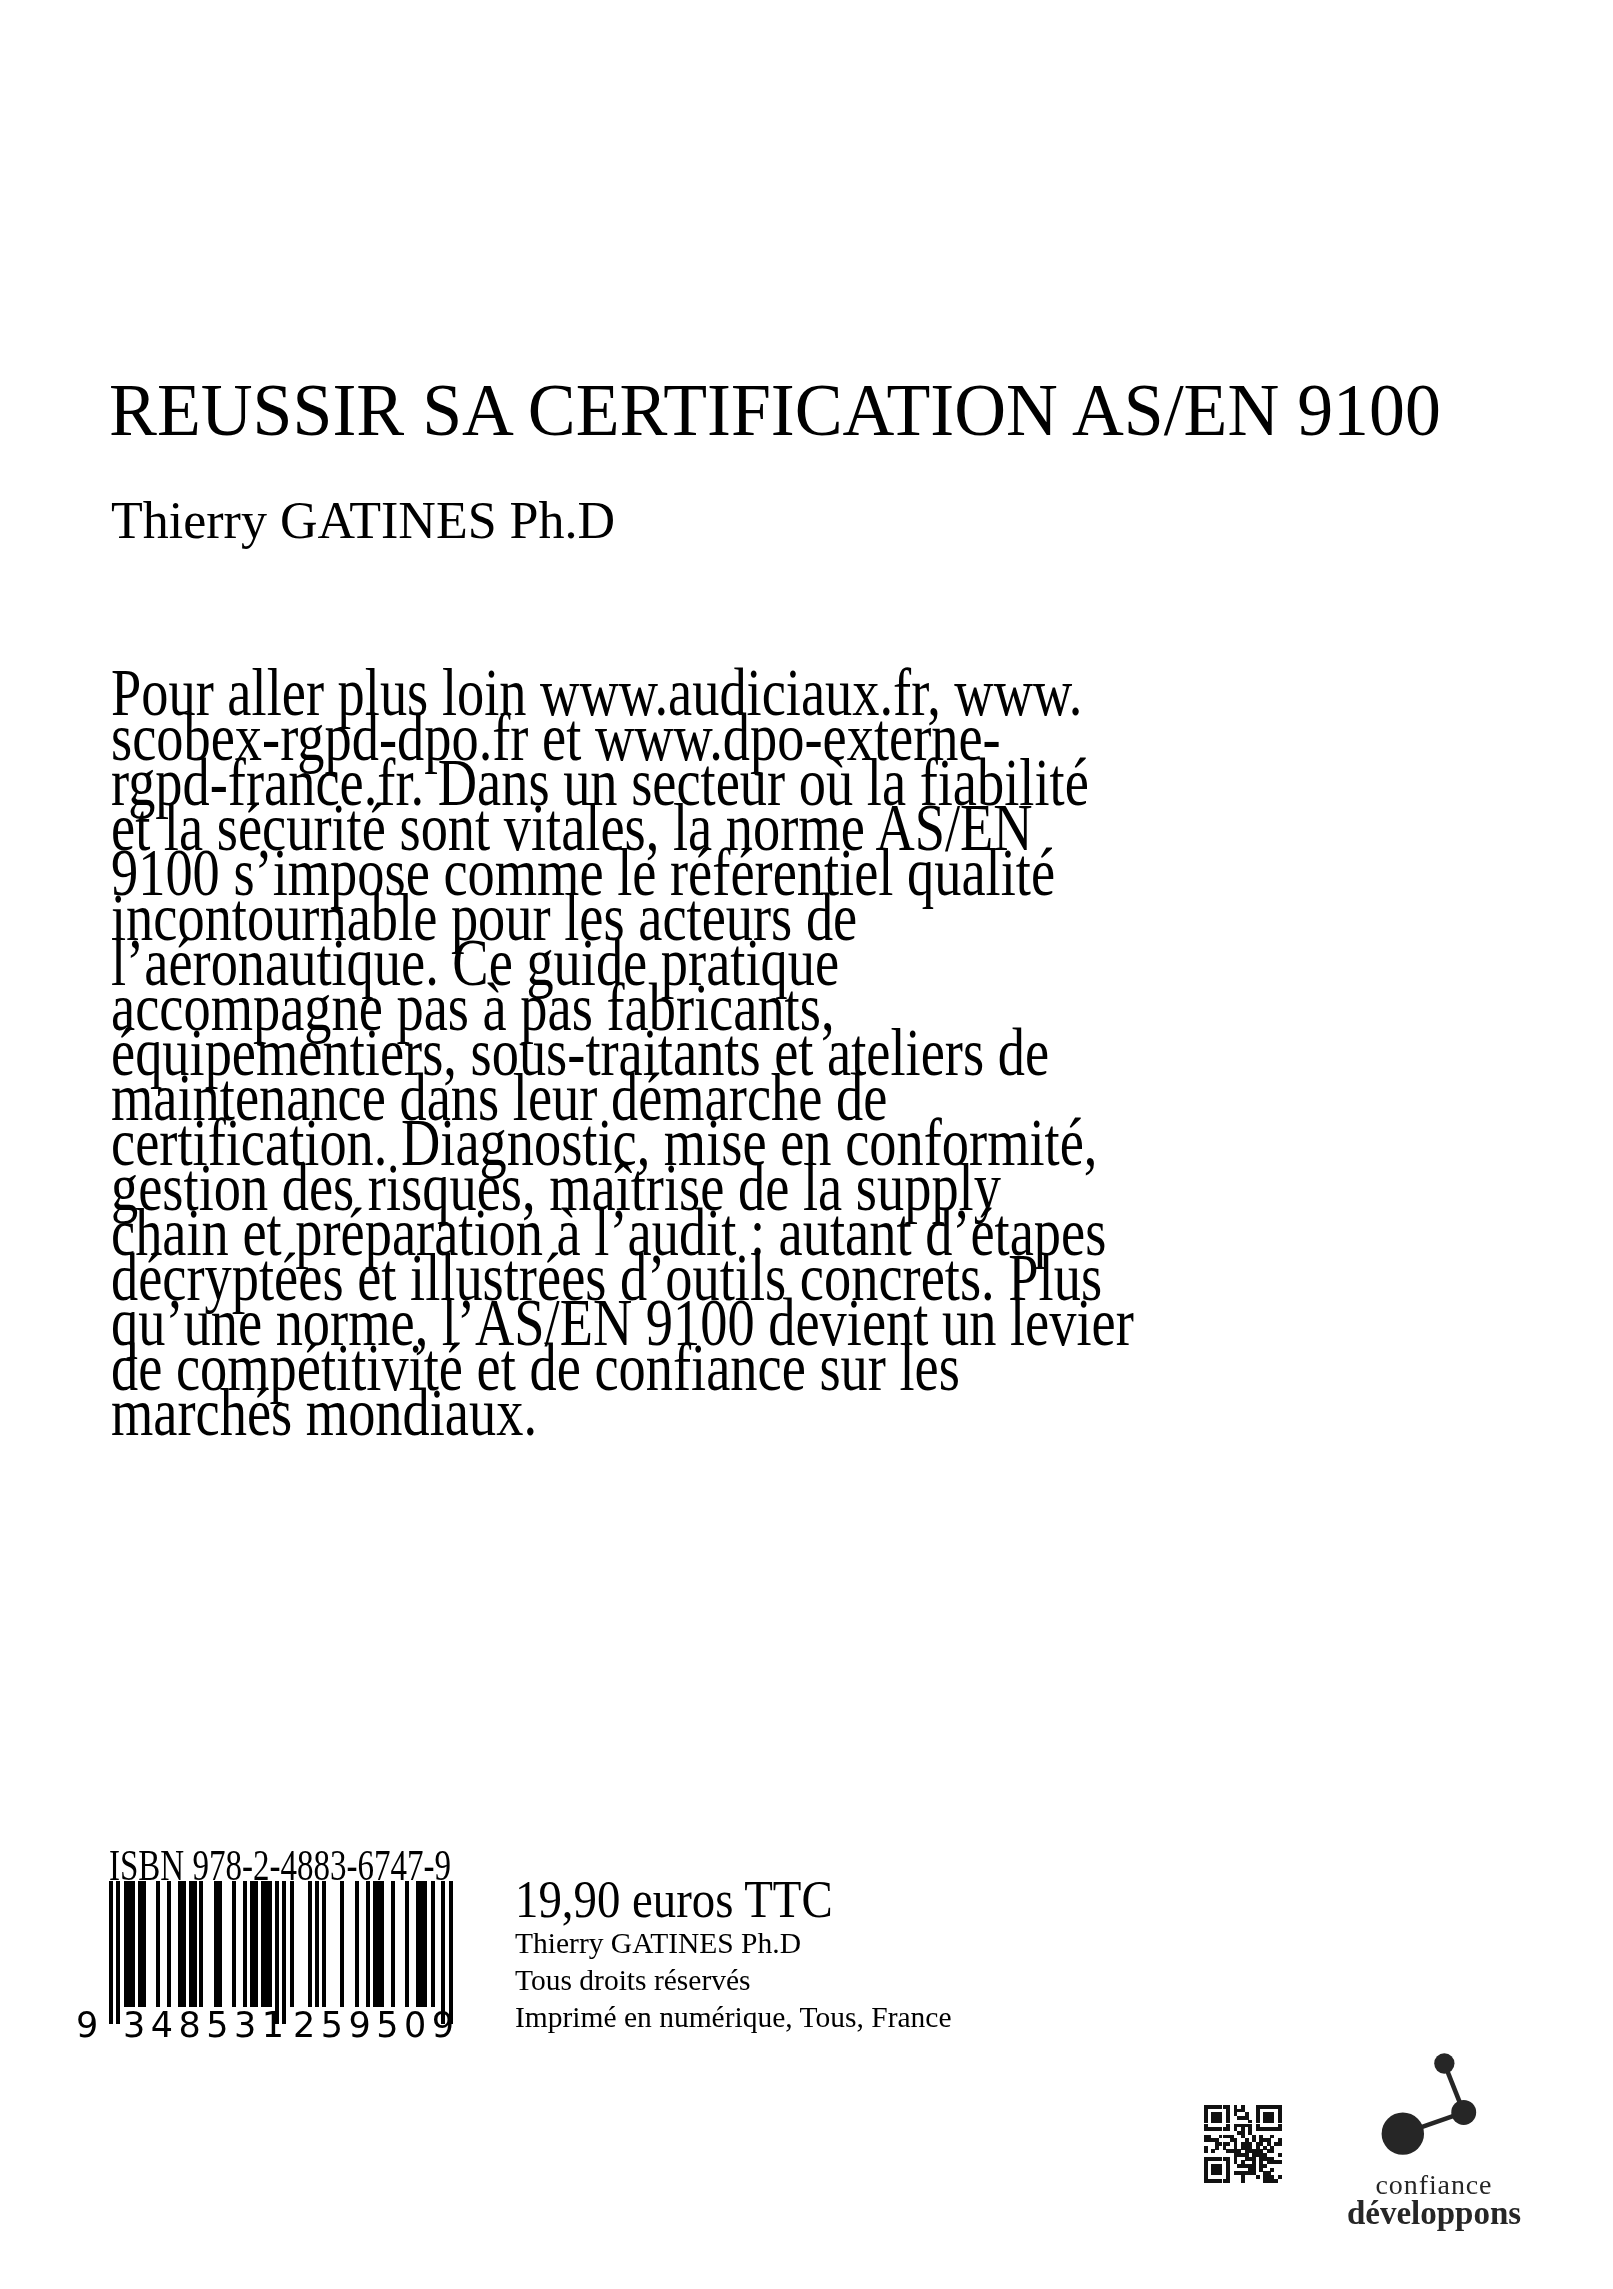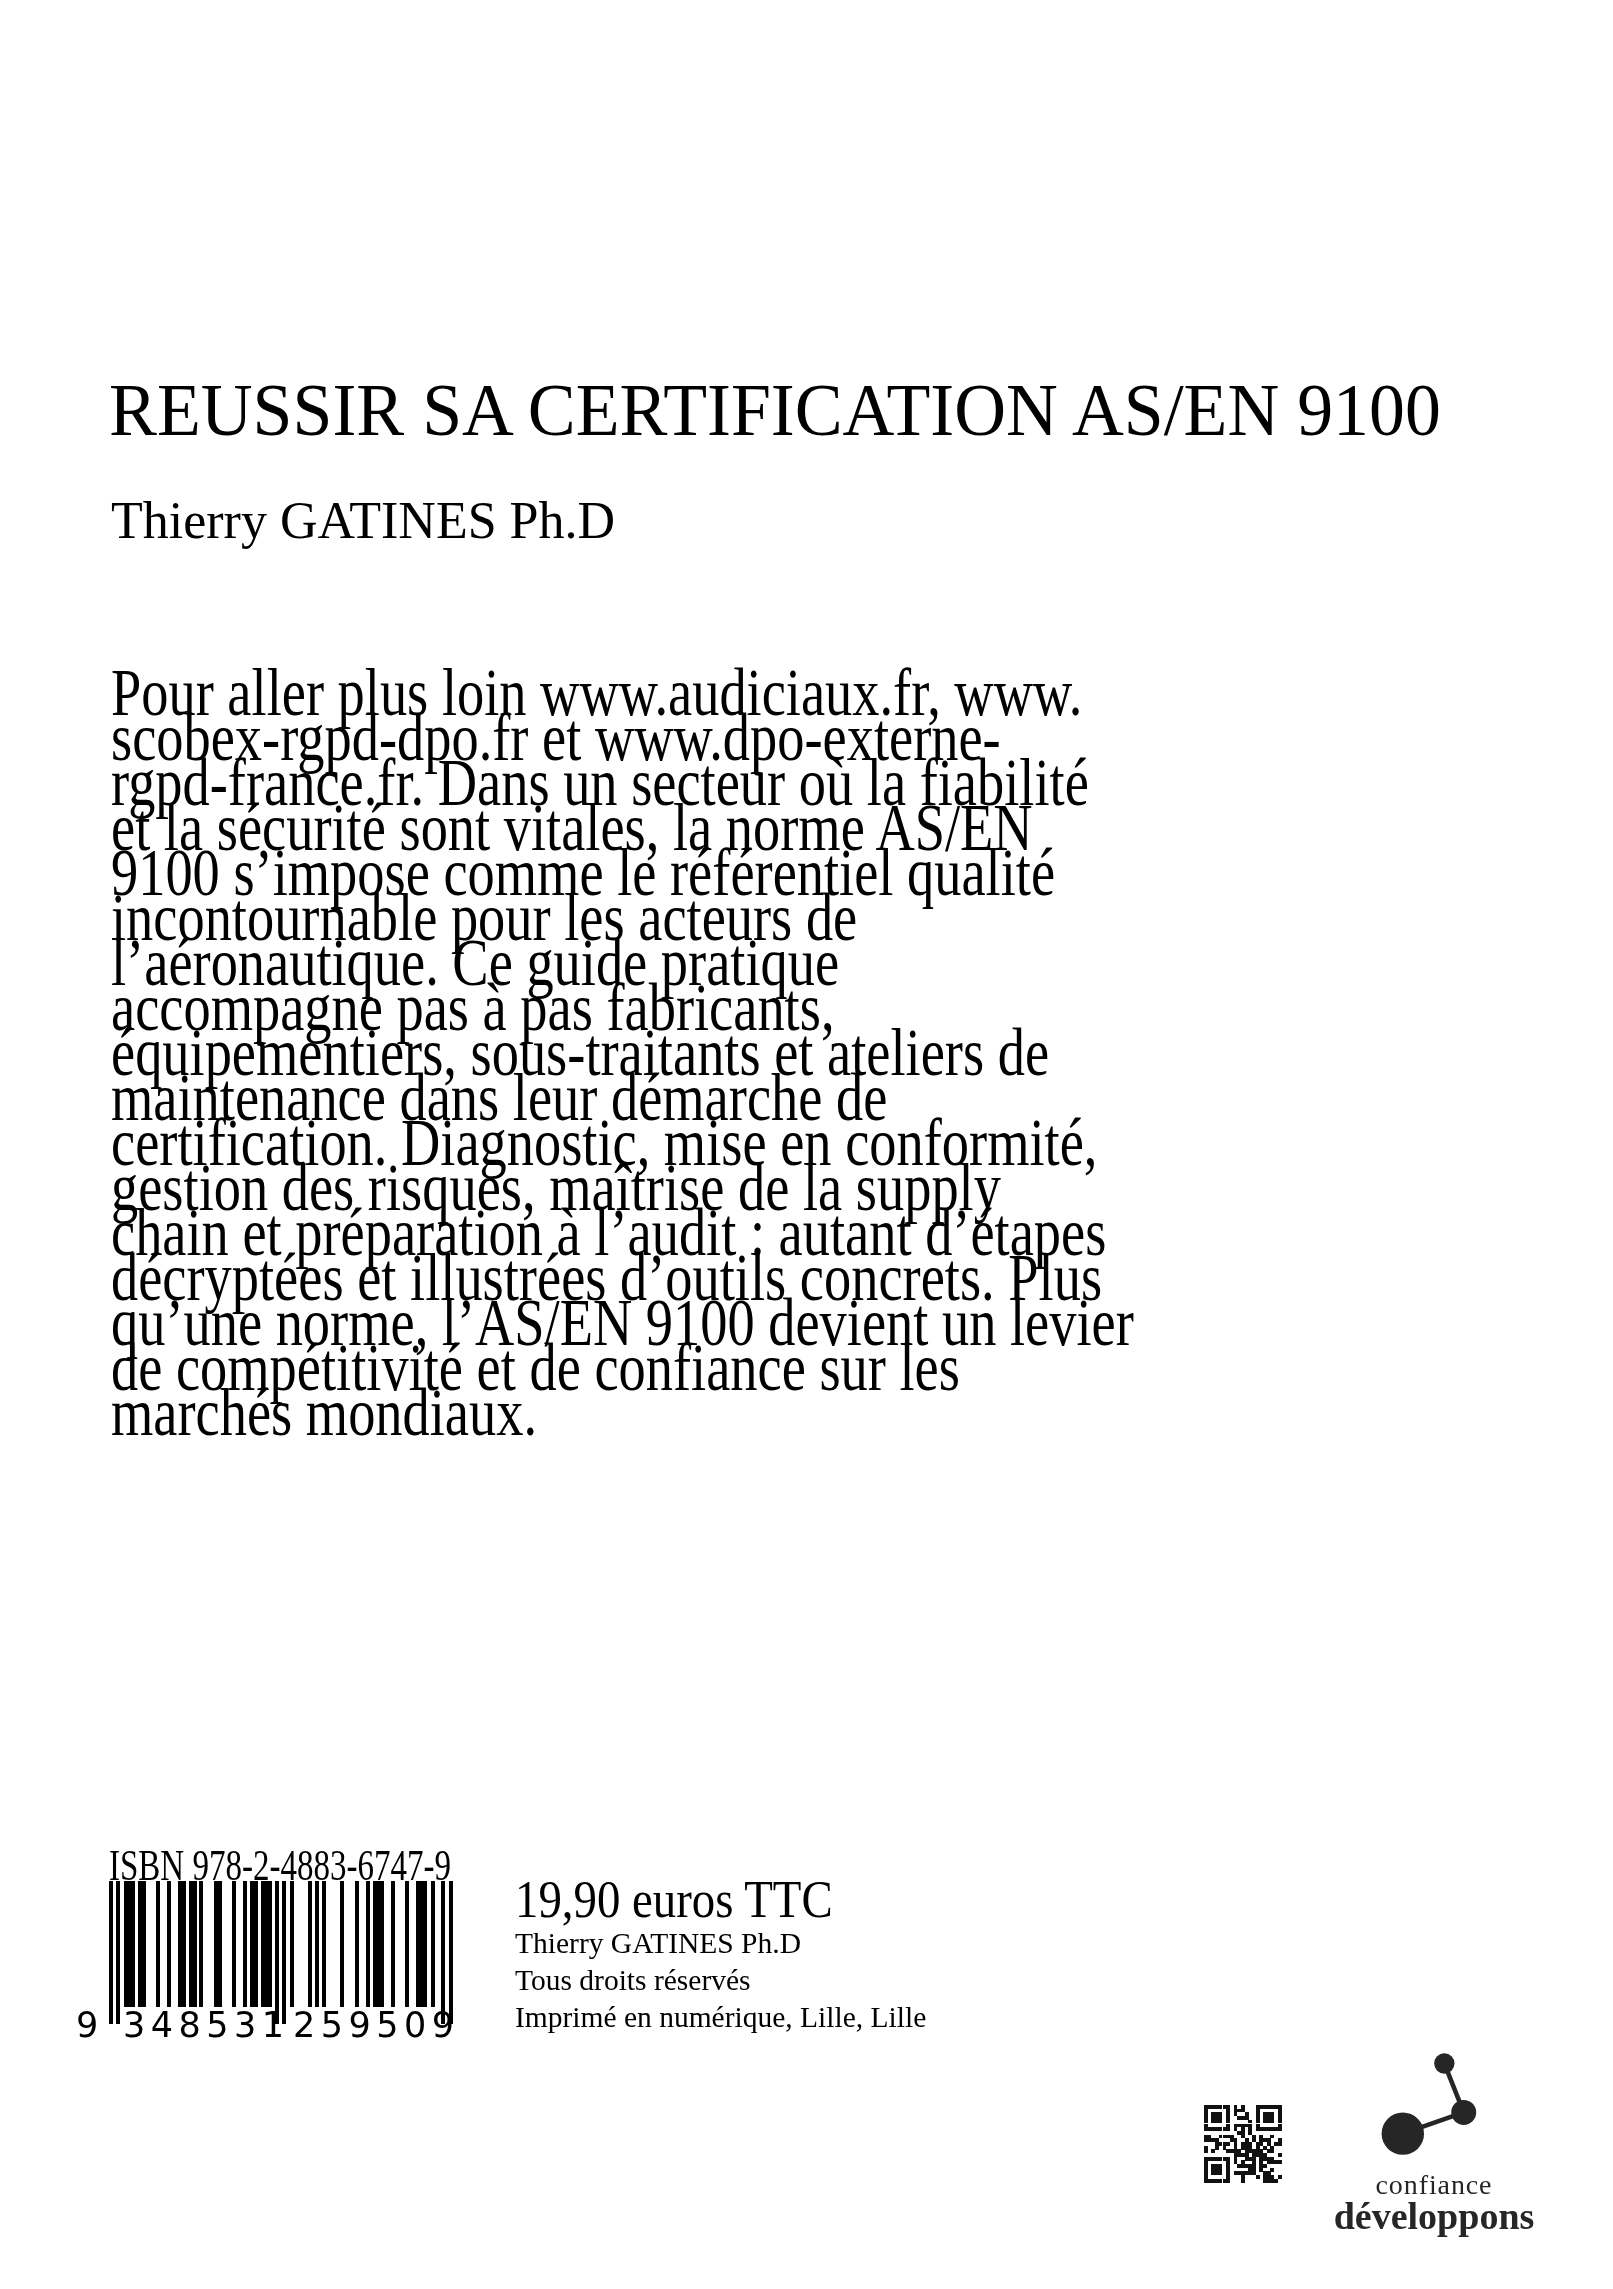--- a/index.html
+++ b/index.html
@@ -61,21 +61,21 @@
   .qr .qm{position:absolute;background:#111;}
   
   .logo-svg{left:1329px;top:2044px;}
   .collection-label{
     left:1323px;top:2171px;width:222px;
     text-align:center;font-size:28px;line-height:1;letter-spacing:0.9px;
     color:#262626;
   }
   .collection-name{
     left:1323px;top:2197px;width:222px;
-    text-align:center;font-size:38px;line-height:1;font-weight:bold;
+    text-align:center;font-size:33px;line-height:1;font-weight:bold;
     color:#262626;
   }
 </style>
 </head>
 <body>
 
 <div class="page">
 
   <div class="abs book-title">REUSSIR SA CERTIFICATION AS/EN 9100</div>
 
@@ -137,21 +137,21 @@
   </div>
   <div class="abs bc-digit bc-first">9</div>
   <div class="abs bc-group bc-left">348531</div>
   <div class="abs bc-group bc-right">259509</div>
 
   <div class="abs price-text">19,90 euros TTC</div>
 
   <div class="abs imprint">
     <div>Thierry GATINES Ph.D</div>
     <div>Tous droits réservés</div>
-    <div>Imprimé en numérique, Lille, Lille</div>
+    <div>Imprimé en numérique, Tous, France</div>
   </div>
 
   <div class="abs qr" id="qr-code">
       <div class="qm" style="left: 0px; top: 0px; width: 3.7px; height: 3.7px;"></div>
       <div class="qm" style="left: 3.7px; top: 0px; width: 3.7px; height: 3.7px;"></div>
       <div class="qm" style="left: 7.4px; top: 0px; width: 3.7px; height: 3.7px;"></div>
       <div class="qm" style="left: 11px; top: 0px; width: 3.7px; height: 3.7px;"></div>
       <div class="qm" style="left: 14.8px; top: 0px; width: 3.7px; height: 3.7px;"></div>
       <div class="qm" style="left: 18.5px; top: 0px; width: 3.7px; height: 3.7px;"></div>
       <div class="qm" style="left: 22px; top: 0px; width: 3.7px; height: 3.7px;"></div>

